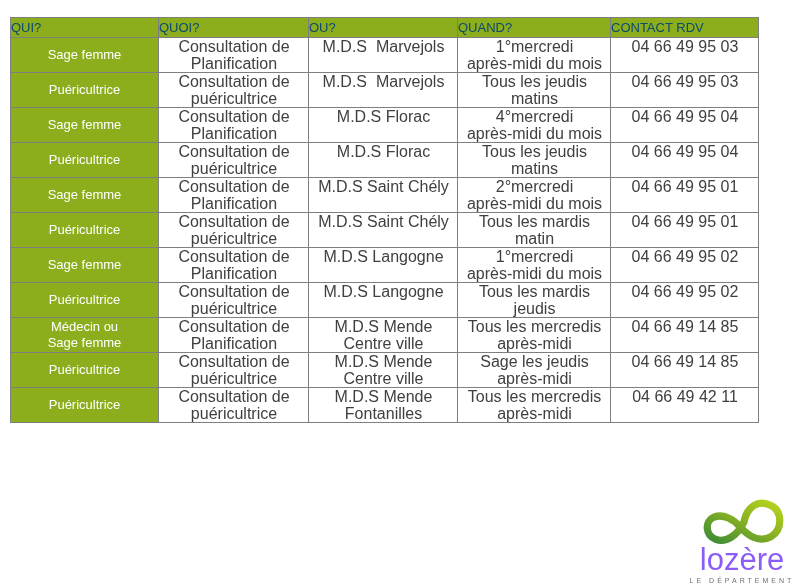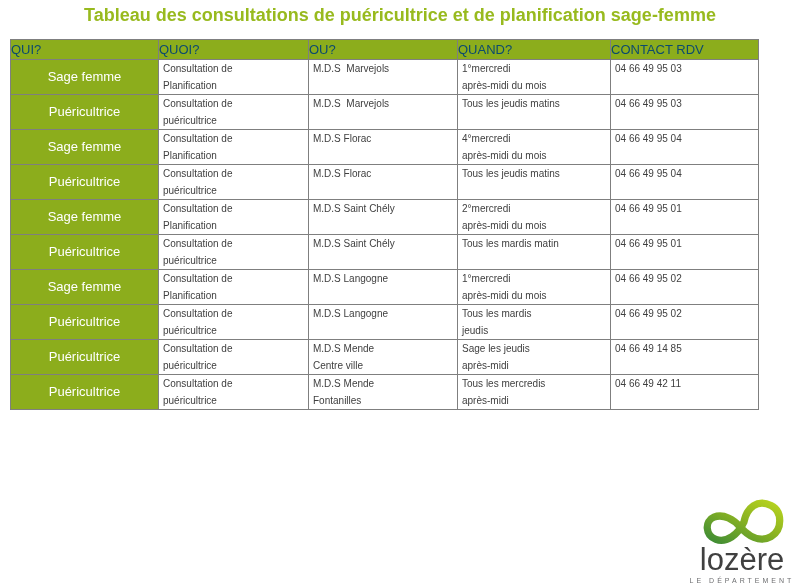--- a/index.html
+++ b/index.html
@@ -43,53 +43,53 @@
     font-weight: normal;
     font-size: 13px;
     line-height: 16px;
     text-align: center;
     vertical-align: middle;
     white-space: pre-wrap;
     padding: 0 2px;
   }
   tbody td {
     color: #404040;
-    font-size: 10px;
+    font-size: 16px;
     line-height: 16.5px;
     vertical-align: top;
     padding: 1px 3px 0 4px;
     white-space: pre-wrap;
+    text-align: center;
   }
   .logo {
     position: absolute;
     right: 2px;
     bottom: 1px;
     width: 112px;
     text-align: center;
   }
   .logo svg { display: block; margin: 0 auto -7px auto; }
   .logo-word {
-    color: #404040;
+    color: #8b5cf6;
     font-size: 31px;
     line-height: 30px;
     letter-spacing: 0px;
   }
   .logo-sub {
     color: #6d6e70;
     font-size: 7px;
     letter-spacing: 3px;
     margin-top: 2px;
     white-space: nowrap;
   }
 </style>
 </head>
 <body>
 
 <header class="title">
-  <div>Tableau des consultations de puéricultrice et de planification sage-femme</div>
 </header>
 
 <table class="consult">
   <colgroup>
     <col style="width:148px">
     <col style="width:150px">
     <col style="width:149px">
     <col style="width:153px">
     <col style="width:148px">
   </colgroup>
@@ -173,20 +173,31 @@
   <tr>
     <th class="qui" scope="row">Puéricultrice</th>
     <td>Consultation de
 puéricultrice</td>
     <td>M.D.S Langogne</td>
     <td>Tous les mardis
 jeudis</td>
     <td>04 66 49 95 02</td>
   </tr>
 
+  <tr>
+    <th class="qui" scope="row">Médecin ou
+Sage femme</th>
+    <td>Consultation de
+Planification</td>
+    <td>M.D.S Mende
+Centre ville</td>
+    <td>Tous les mercredis
+après-midi</td>
+    <td>04 66 49 14 85</td>
+  </tr>
 
   <tr>
     <th class="qui" scope="row">Puéricultrice</th>
     <td>Consultation de
 puéricultrice</td>
     <td>M.D.S Mende
 Centre ville</td>
     <td>Sage les jeudis
 après-midi</td>
     <td>04 66 49 14 85</td>

